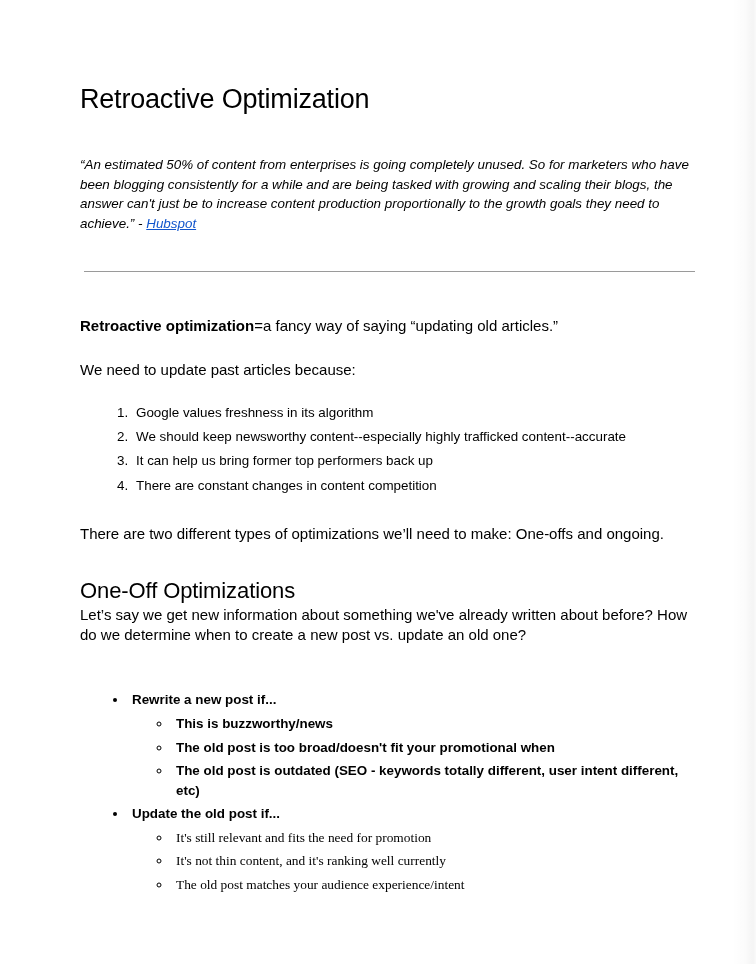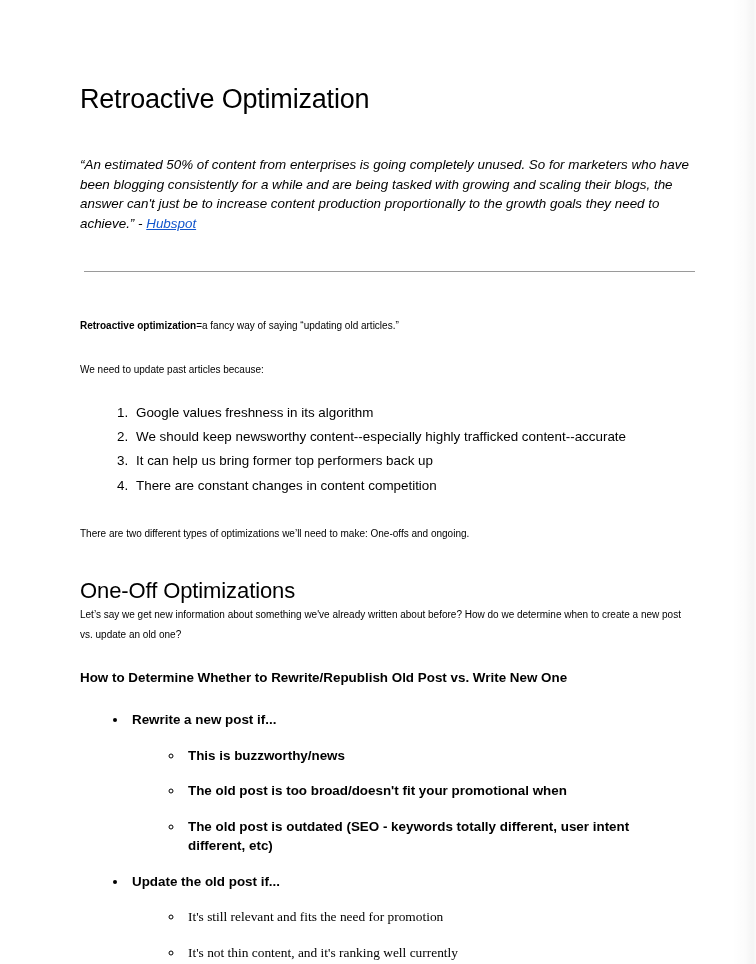--- a/index.html
+++ b/index.html
@@ -60,21 +60,21 @@
     line-height: 1.15;
     letter-spacing: -0.1px;
     margin: 0;
     padding-top: 34px;
     padding-bottom: 2px;
     color: #000;
   }
 
   
   .para {
-    font-size: 10px;
+    font-size: 15px;
     line-height: 19.6px;
     margin: 0;
     color: #000;
   }
 
   .quote {
     font-style: italic;
     font-size: 13.4px;
     line-height: 19.6px;
     margin: 0;
@@ -141,21 +141,21 @@
   }
   ul.bullets ul.sub {
     margin: 0;
     padding-left: 36px;
     list-style-type: circle;
     font-size: 13.4px;
     line-height: 19.6px;
   }
   ul.bullets ul.sub > li {
     padding-left: 4px;
-    margin: 16px;
+    margin: 4px;
   }
 
   li.b, .sub li.b { font-weight: bold; }
   li.n, .sub li.n { font-weight: normal; font-family: Liberation Serif, serif; }
 </style>
 </head>
 <body>
 
 <div id="page">
 
@@ -187,21 +187,20 @@
     <div class="gap-md"></div>
 
     <p class="para">There are two different types of optimizations we’ll need to make: One-offs and ongoing.</p>
 
     <h2 class="h2">One-Off Optimizations</h2>
 
     <p class="para">Let’s say we get new information about something we've already written about before? How do we determine when to create a new post vs. update an old one?</p>
 
     <div class="gap-before-bold"></div>
 
-    <p class="subhead">How to Determine Whether to Rewrite/Republish Old Post vs. Write New One</p>
 
     <div class="gap-bullets-top"></div>
 
     <ul class="bullets">
       <li class="b">
         <span>Rewrite a new post if...</span>
         <ul class="sub">
           <li class="b">This is buzzworthy/news</li>
           <li class="b">The old post is too broad/doesn't fit your promotional when</li>
           <li class="b">The old post is outdated (SEO - keywords totally different, user intent different, etc)</li>

